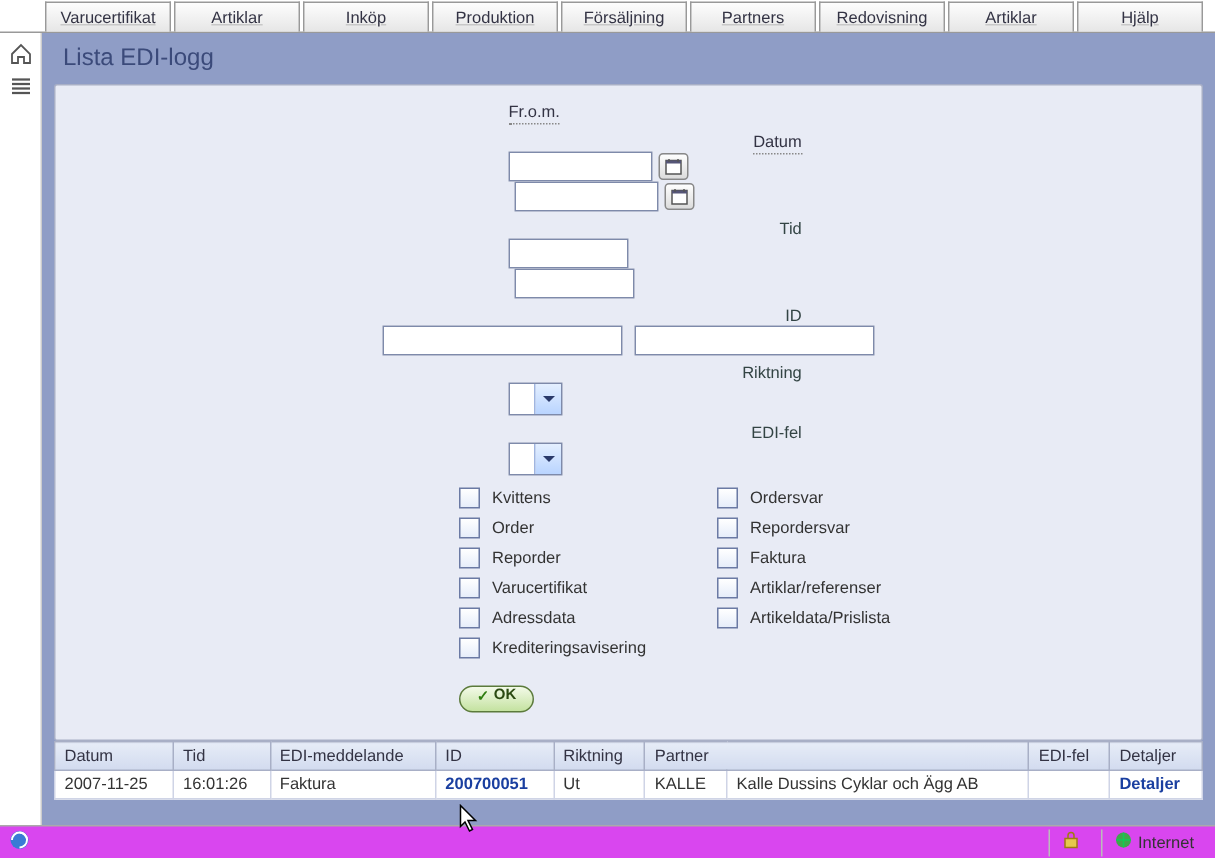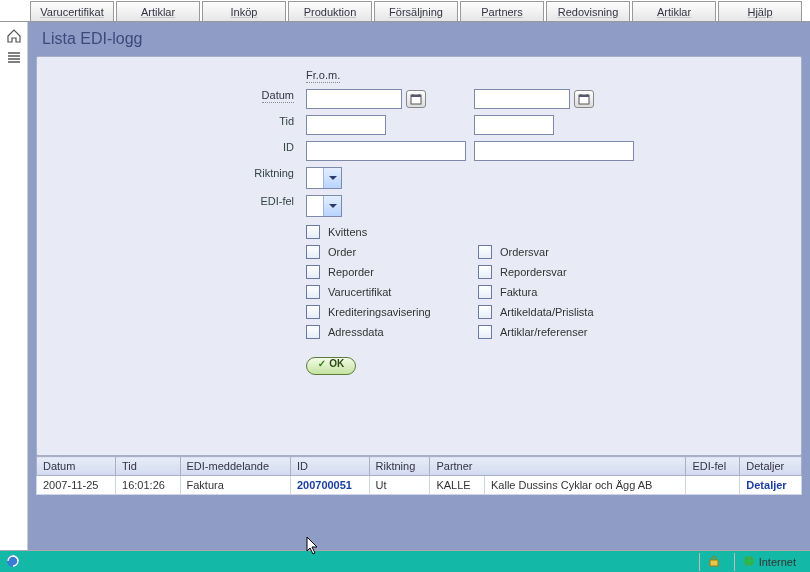--- a/index.html
+++ b/index.html
@@ -76,20 +76,22 @@
     padding: 12px 14px 18px 14px;
     min-height: 400px;
   }
   .form-area {
     display: flex;
     flex-direction: column;
     gap: 6px;
   }
   .headers-row, .form-row {
     display: flex;
+    align-items: center;
+    flex-direction: column;
   }
   .label-cell {
     width: 255px;
     text-align: right;
     padding-right: 12px;
     color: #344;
   }
   .col1 { width: 160px; display: flex; align-items: center; gap: 4px; }
   .col2 { width: 160px; display: flex; align-items: center; gap: 4px; margin-left: 8px; }
   .colwide { width: 328px; display: flex; align-items: center; gap: 8px; }
@@ -147,21 +149,20 @@
     display: flex;
     margin-left: 255px;
     margin-top: 8px;
     gap: 12px;
   }
   .check-col {
     width: 160px;
     display: flex;
     flex-direction: column;
     gap: 6px;
-    justify-content: flex-end;
   }
   .check-row {
     display: flex;
     align-items: center;
     gap: 8px;
   }
   .cbox {
     width: 14px; height: 14px;
     border: 1px solid #6b7aa4;
     background: linear-gradient(#fff,#e6edfa);
@@ -212,21 +213,21 @@
     border: 1px solid #cfd4e6;
     padding: 3px 6px;
     font-size: 11px;
     background: #fff;
   }
   .link-id { color: #1a3fa0; font-weight: bold; cursor: pointer; }
   .link-det { color: #1a3fa0; font-weight: bold; cursor: pointer; }
   .statusbar {
     height: 22px;
     border-top: 1px solid #aaa;
-    background: #14b8a6;
+    background: #d946ef;
     display: flex;
     align-items: center;
     justify-content: space-between;
     padding: 0 6px;
     font-size: 11px;
   }
   .status-left, .status-right {
     display: flex; align-items: center; gap: 6px;
   }
   .status-seg {
@@ -365,47 +366,47 @@
           <div class="check-row">
               <div class="cbox"></div>
               <span>Reporder</span>
             </div>
           <div class="check-row">
               <div class="cbox"></div>
               <span>Varucertifikat</span>
             </div>
           <div class="check-row">
               <div class="cbox"></div>
+              <span>Adressdata</span>
+            </div>
+          <div class="check-row">
+              <div class="cbox"></div>
               <span>Krediteringsavisering</span>
             </div>
-          <div class="check-row">
-              <div class="cbox"></div>
-              <span>Adressdata</span>
-            </div>
         </div>
         <div class="check-col">
           <div class="check-row">
               <div class="cbox"></div>
               <span>Ordersvar</span>
             </div>
           <div class="check-row">
               <div class="cbox"></div>
               <span>Repordersvar</span>
             </div>
           <div class="check-row">
               <div class="cbox"></div>
               <span>Faktura</span>
             </div>
           <div class="check-row">
               <div class="cbox"></div>
+              <span>Artiklar/referenser</span>
+            </div>
+          <div class="check-row">
+              <div class="cbox"></div>
               <span>Artikeldata/Prislista</span>
-            </div>
-          <div class="check-row">
-              <div class="cbox"></div>
-              <span>Artiklar/referenser</span>
             </div>
         </div>
       </div>
 
       <div class="ok-btn">
           <span>OK</span>
         </div>
     </div>
 
 

